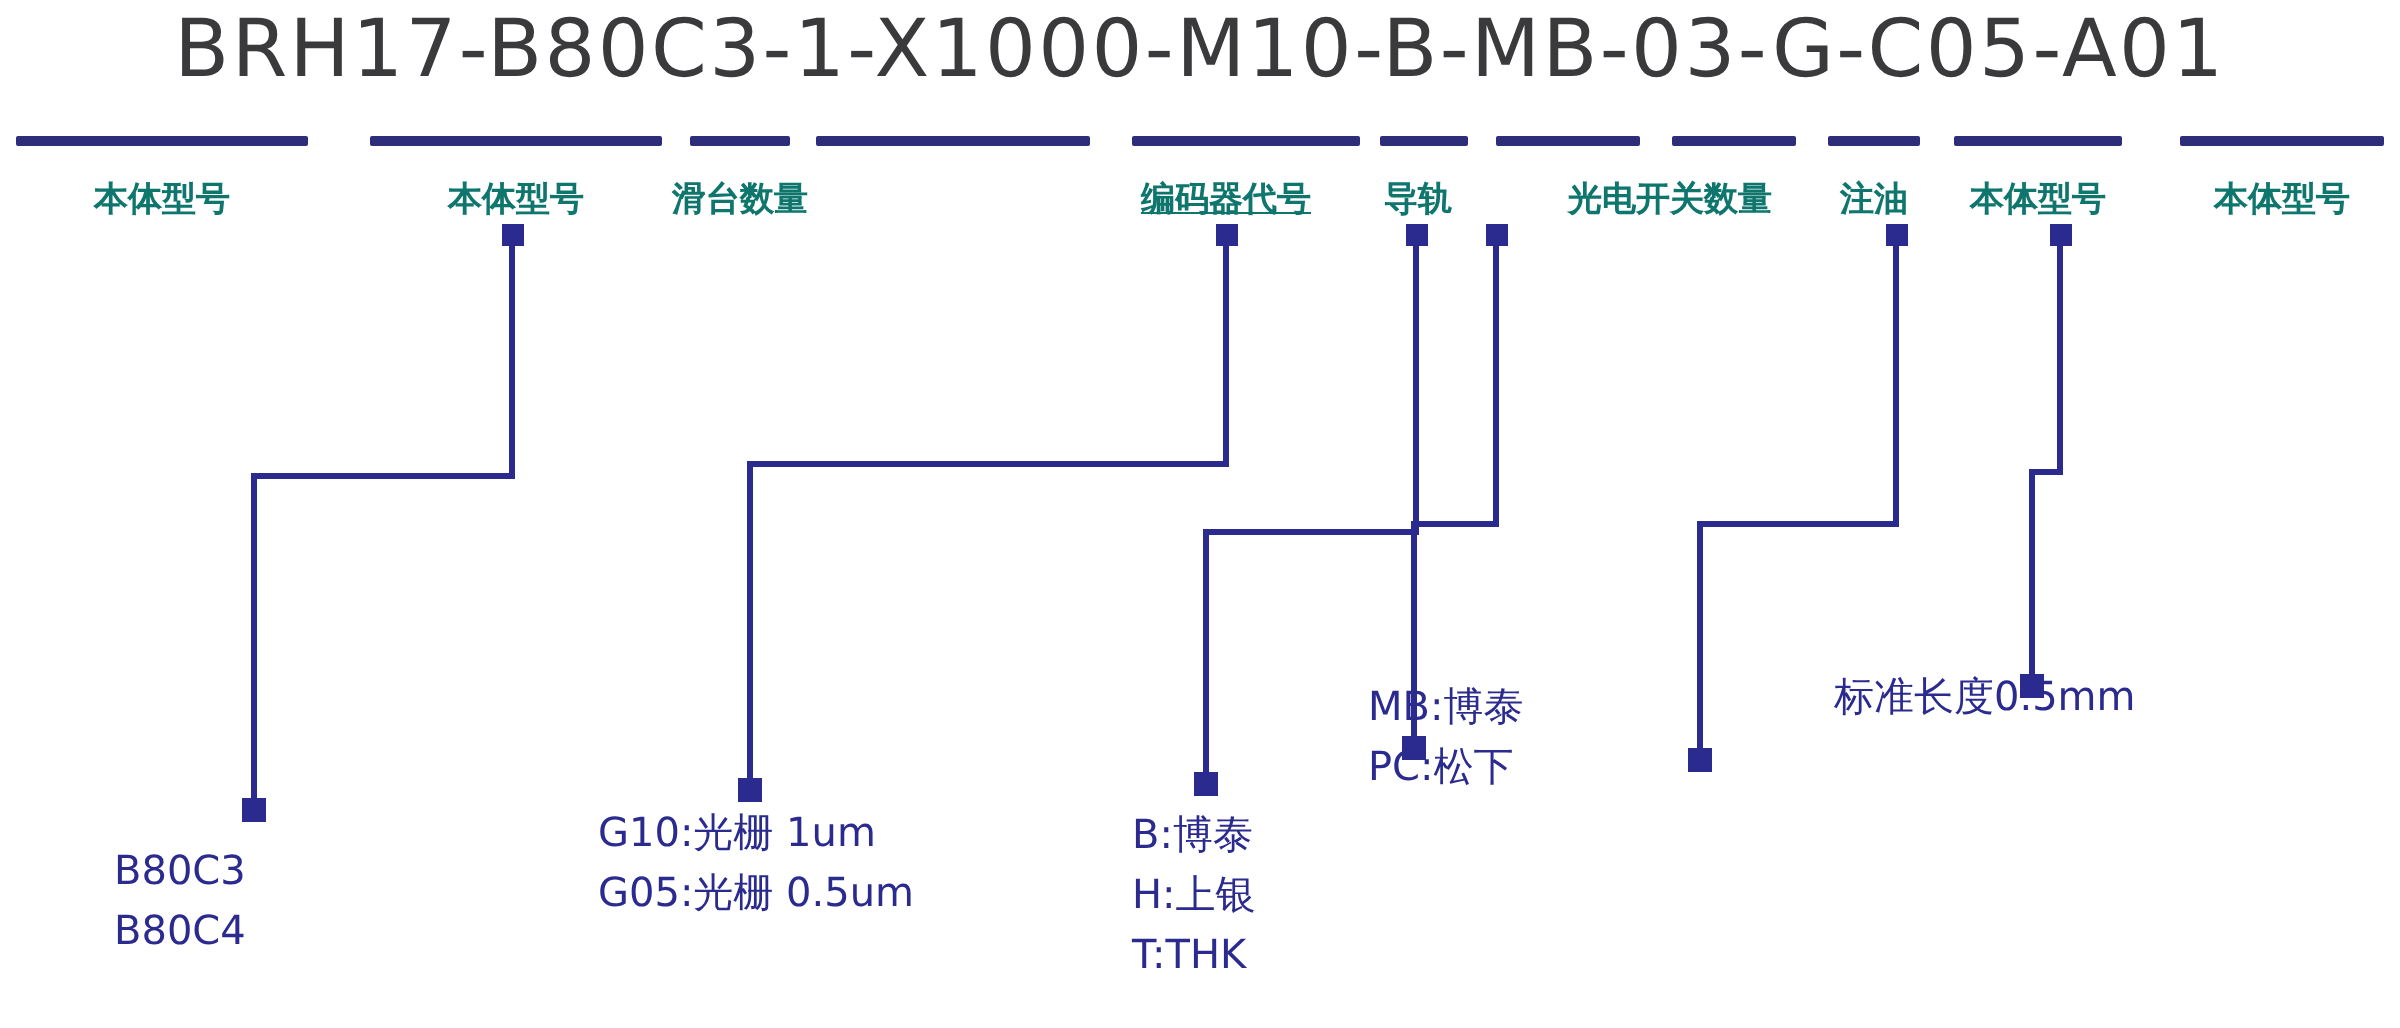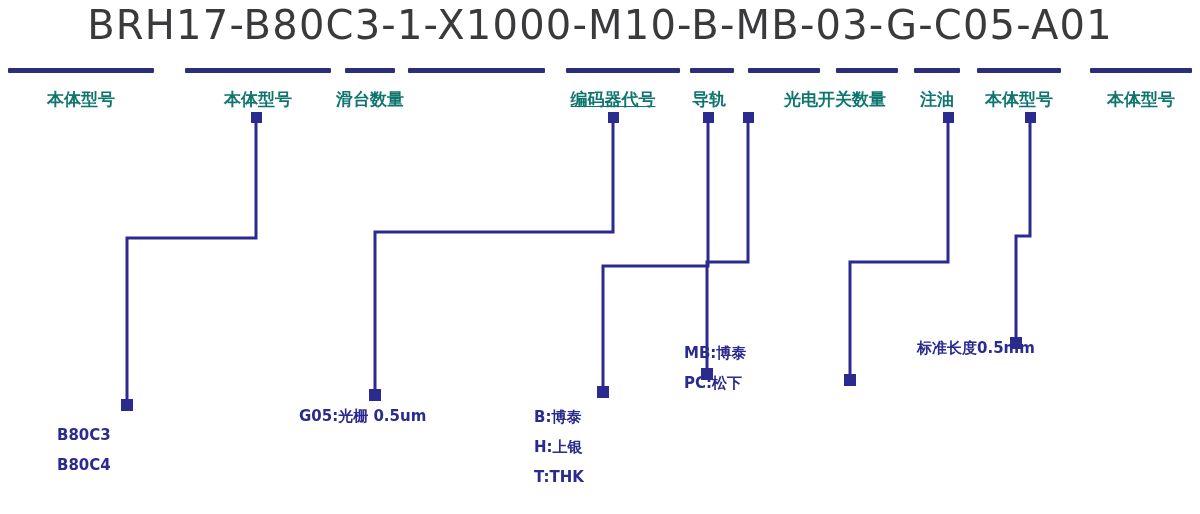--- a/index.html
+++ b/index.html
@@ -57,22 +57,22 @@
     stroke-linejoin:miter;
   }
   svg.leaders rect.node{
     fill:#2b2b8f;
     stroke:none;
   }
 
   
   .opts{
     position:absolute;
-    font-size:15px;
-    font-weight:bold;
+    font-size:20px;
+    font-weight:normal;
     color:#2b2b8f;
     line-height:30px;
     white-space:nowrap;
     font-family:"DejaVu Sans","Liberation Sans",sans-serif;
   }
   .opts div{white-space:nowrap;}
   .opts.c{text-align:left;}
   .opts.l{text-align:left;}
 </style>
 </head>
@@ -131,24 +131,25 @@
     <rect class="node" x="1025" y="112" width="11" height="11"></rect>
     <rect class="node" x="1010" y="337" width="12" height="12"></rect>
   </svg>
 
   <div class="opts c" style="left:57px; top:420px; width:140px;">
     <div>B80C3</div>
     <div>B80C4</div>
   </div>
 
   <div class="opts l" style="left:299px; top:401px;">
+    <div>G10:光栅  1um</div>
     <div>G05:光栅 0.5um</div>
   </div>
 
-  <div class="opts l" style="left:534px; top:402px;">
+  <div class="opts l" style="left:566px; top:402px;">
     <div>B:博泰</div>
     <div>H:上银</div>
     <div>T:THK</div>
   </div>
 
   <div class="opts l" style="left:684px; top:338px;">
     <div>MB:博泰</div>
     <div>PC:松下</div>
   </div>
 

